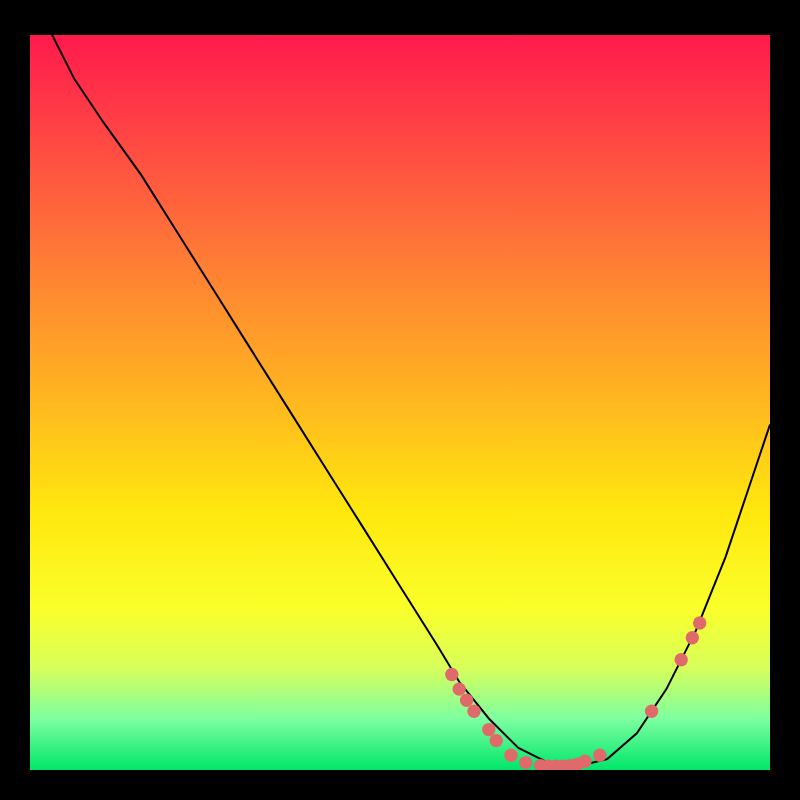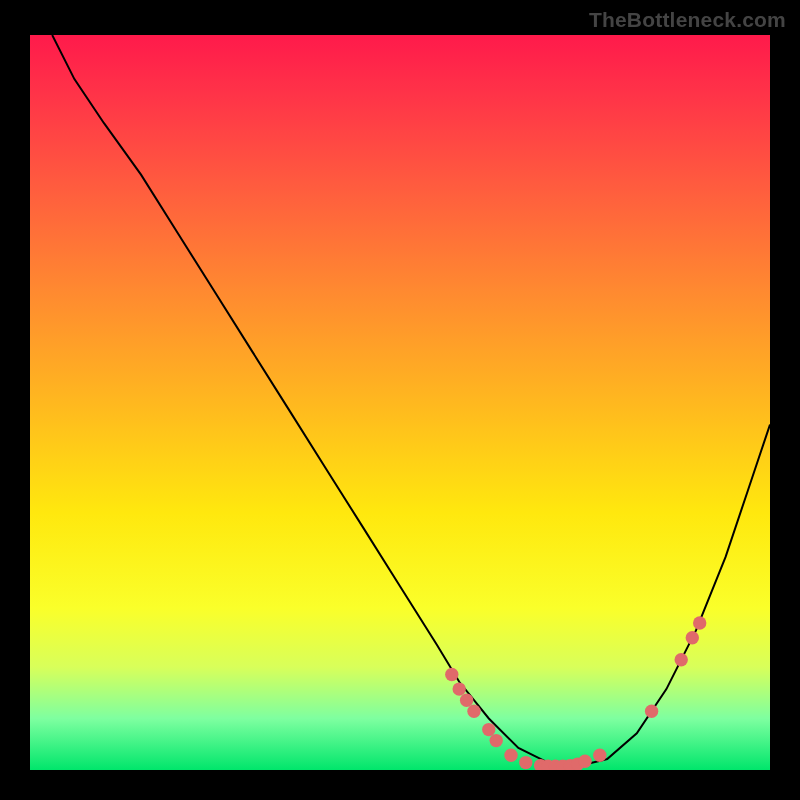--- a/index.html
+++ b/index.html
@@ -65,21 +65,20 @@
   }
   .curve circle.dot {
     fill: #e06a6a;
     stroke: none;
   }
 </style>
 </head>
 <body>
 
 <div class="frame">
-  <div class="watermark">TheBottleneck.com</div>
   <div class="plot-area">
     <div class="gradient"></div>
     <svg class="curve" viewBox="0 0 740 735" preserveAspectRatio="none">
       <path class="line" d="M22.2 0.0 L44.4 44.1 L74.0 88.2 L111.0 139.6 L148.0 198.5 L185.0 257.3 L222.0 316.1 L259.0 374.9 L296.0 433.7 L333.0 492.4 L370.0 551.3 L407.0 610.0 L429.2 646.8 L458.8 683.5 L488.4 713.0 L518.0 727.6 L547.6 731.3 L577.2 724.0 L606.8 698.3 L636.4 654.1 L666.0 595.4 L695.6 521.9 L717.8 455.7 L740.0 389.6"></path>
       <g>
           <circle class="dot" cx="421.8" cy="639.5" r="6.7" fill="#e06a6a"></circle>
           <circle class="dot" cx="429.2" cy="654.1" r="6.7" fill="#e06a6a"></circle>
           <circle class="dot" cx="436.6" cy="665.2" r="6.7" fill="#e06a6a"></circle>
           <circle class="dot" cx="444.0" cy="676.2" r="6.7" fill="#e06a6a"></circle>
           <circle class="dot" cx="458.8" cy="694.6" r="6.7" fill="#e06a6a"></circle>

